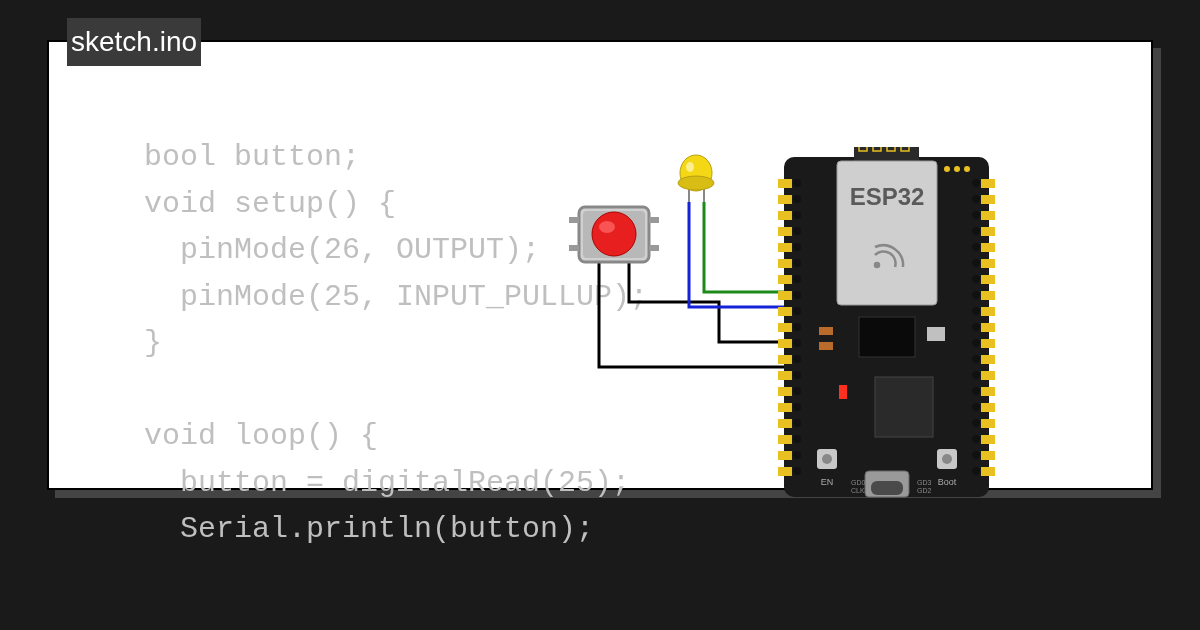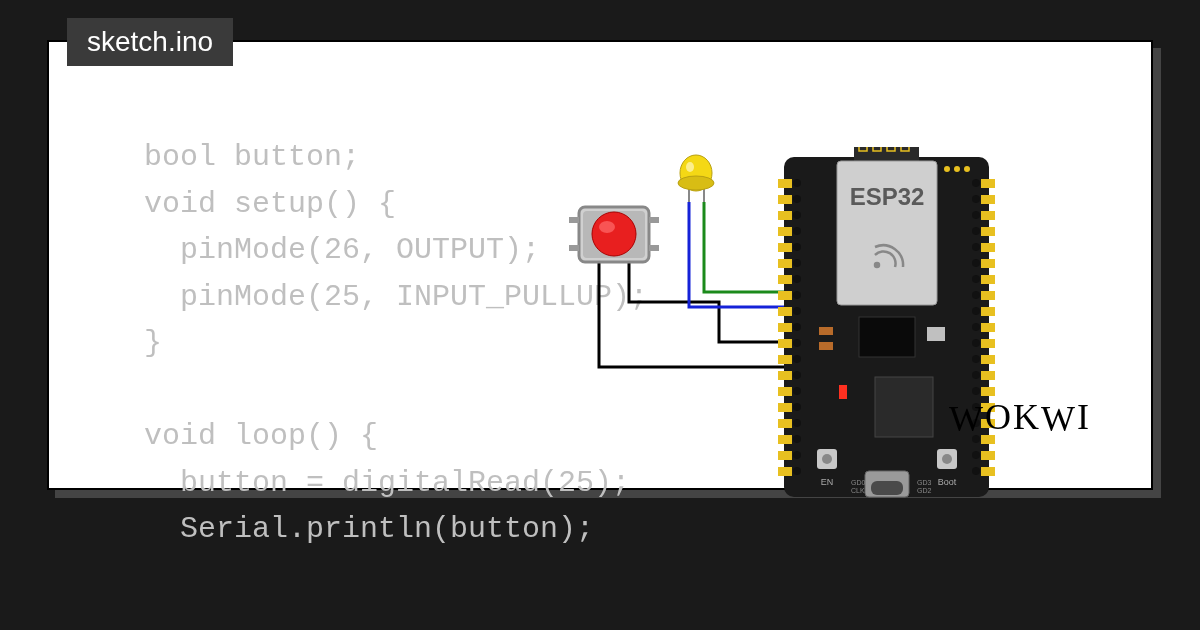--- a/index.html
+++ b/index.html
@@ -22,21 +22,21 @@
       box-shadow: 8px 8px 0 #444;
     }
     .tab {
       position: absolute;
       left: 67px;
       top: 18px;
       background: #3a3a3a;
       color: #fff;
       font-family: -apple-system, Arial, sans-serif;
       font-size: 28px;
-      padding: 8px 20px;
+      padding: 8px 4px;
       z-index: 10;
     }
     .code {
       position: absolute;
       left: 95px;
       top: 92px;
       font-size: 30px;
       color: #bfbfbf;
       line-height: 1.55;
       white-space: pre;
@@ -242,16 +242,13 @@
 
       <g font-family="Arial" font-size="7" fill="#888">
         <text x="312" y="346">CLK</text>
         <text x="312" y="338">GD0</text>
         <text x="378" y="346">GD2</text>
         <text x="378" y="338">GD3</text>
       </g>
     </g>
   </svg>
 
-  <div class="brand">
-    <span class="wavy">W</span>OK<span class="wavy">W</span>I
-  </div>
 </div>
 
 </body></html>

